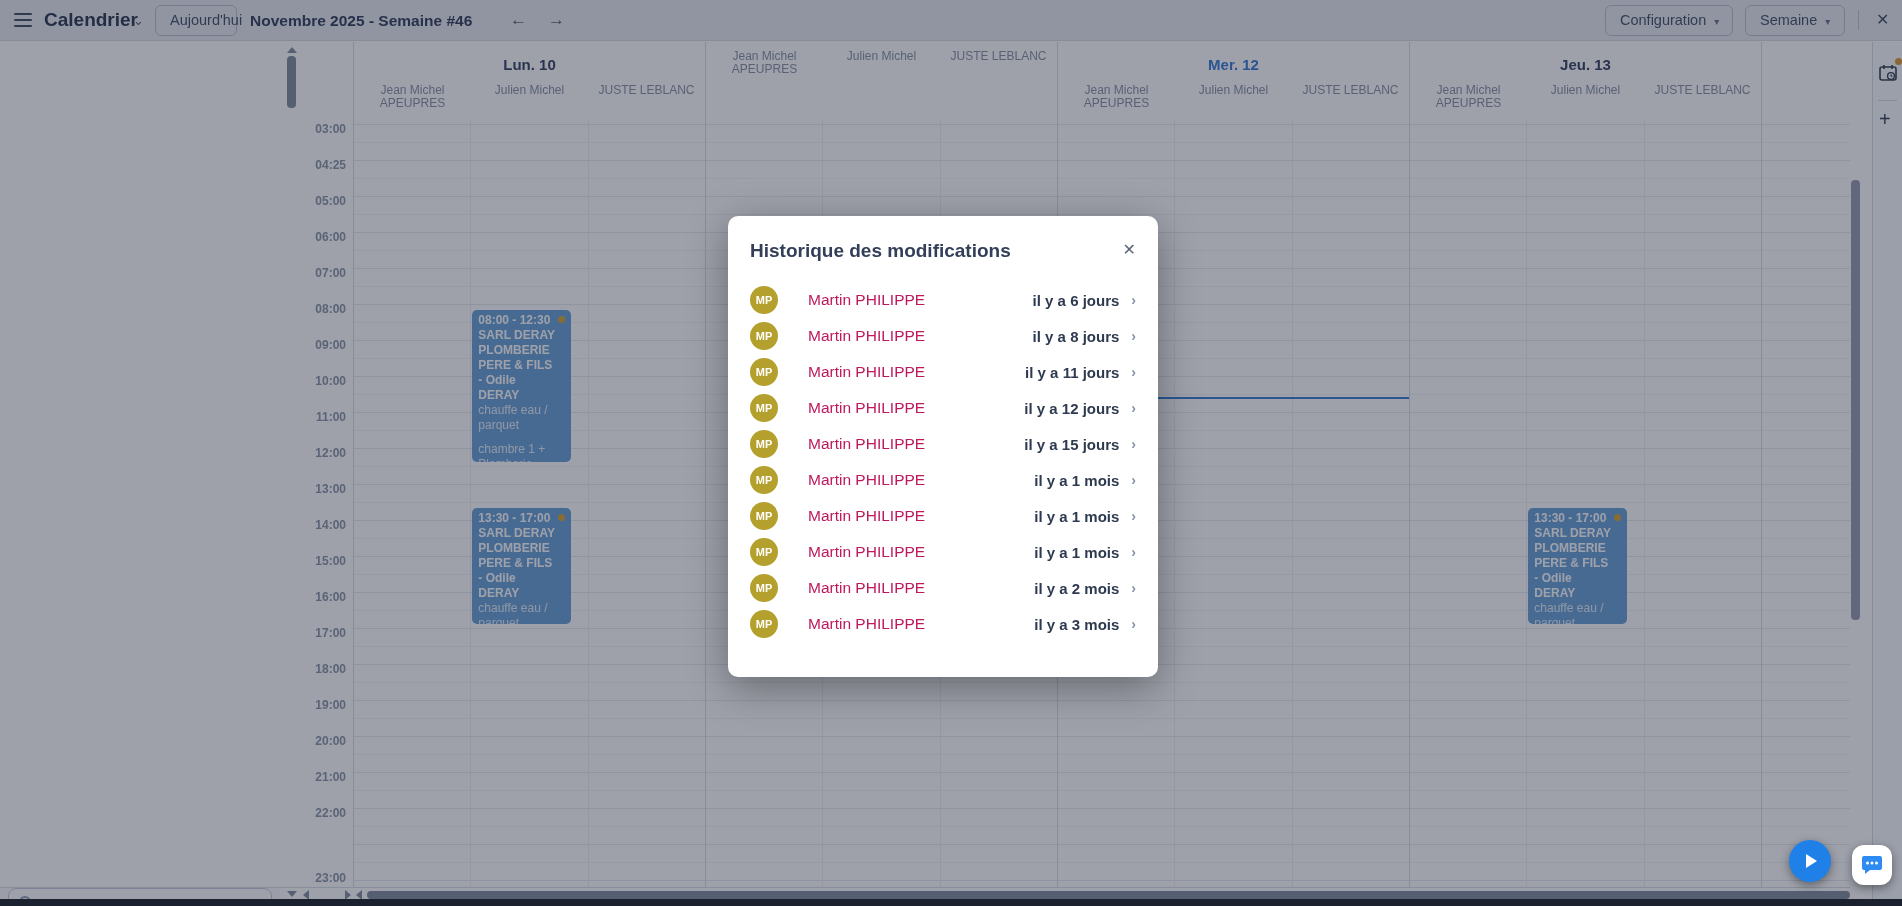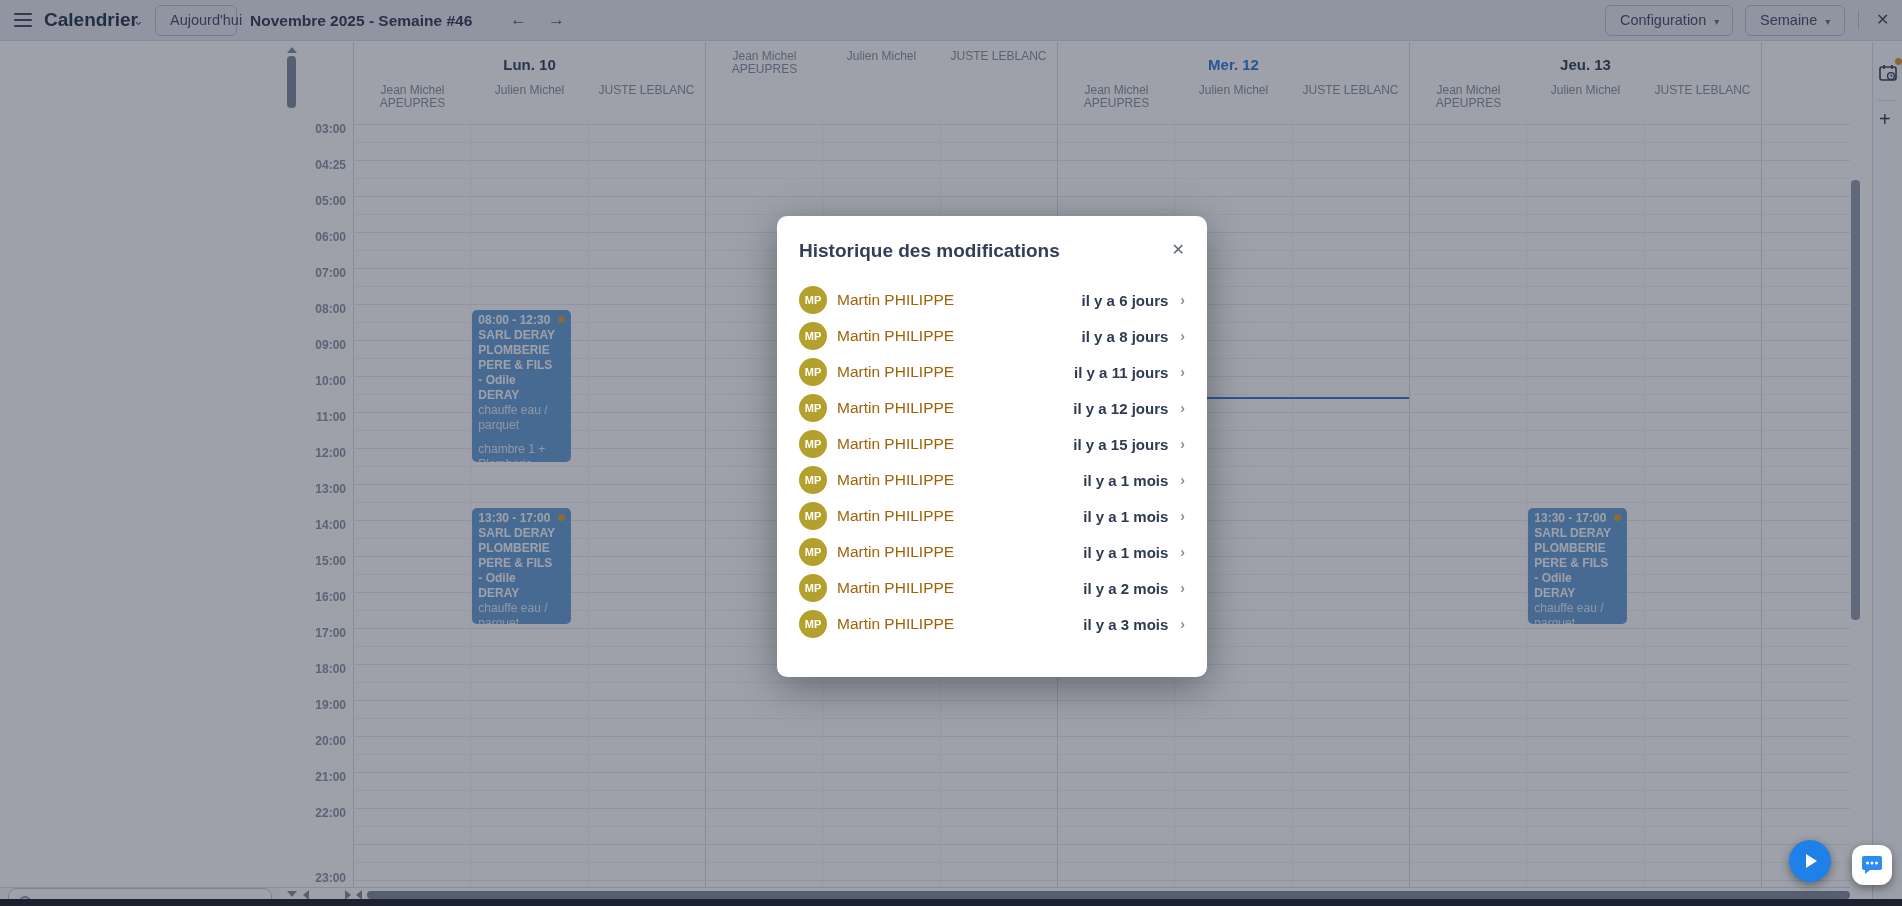--- a/index.html
+++ b/index.html
@@ -93,29 +93,29 @@
   
   .rail { position:absolute; left:1872px; top:42px; width:30px; height:858px; background:#fbfcfd;
           border-left:1px solid #d9dee7; z-index:1; }
   .rail-ico { position:absolute; left:6px; top:22px; cursor:pointer; }
   .rail-dot { position:absolute; left:22px; top:16px; width:7px; height:7px; border-radius:50%; background:#e09c3c; }
   .rail-div { position:absolute; left:5px; top:58px; width:19px; height:1px; background:#d8dce4; }
   .rail-plus { position:absolute; left:6px; top:66px; font-size:20px; font-weight:300; color:#3c4659; cursor:pointer; }
 
   
   .overlay { position:absolute; inset:0; background:rgba(13,19,42,.40); z-index:50; }
-  .modal { position:absolute; left:777px; top:216px; width:430px; height:461px; background:#fff;
+  .modal { position:absolute; left:728px; top:216px; width:430px; height:461px; background:#fff;
            border-radius:10px; box-shadow:0 10px 40px rgba(0,0,0,.35); z-index:60; }
   .modal-title { position:absolute; left:22px; top:24px; font-size:19px; font-weight:700; color:#333f58; }
   .modal-close { position:absolute; right:22px; top:24px; font-size:16px; color:#5a6578; cursor:pointer; }
   .hist-list { position:absolute; left:0; top:66px; width:430px; }
   .hist-row { height:36px; display:flex; align-items:center; padding:0 22px; cursor:pointer; }
   .avatar { width:28px; height:28px; border-radius:50%; color:#fff; font-size:11px; font-weight:700;
             display:flex; align-items:center; justify-content:center; flex:none; }
-  .hist-name { margin-left:10px; font-size:15.5px; color:#a16207; flex:1; }
+  .hist-name { margin-left:30px; font-size:15.5px; color:#be185d; flex:1; }
   .hist-when { font-size:15px; font-weight:700; color:#2e3a50; }
   .hist-chev { margin-left:12px; color:#8593ab; font-size:14px; font-weight:700; }
   .see-more { position:absolute; left:0; right:0; top:436px; text-align:center; font-size:15.5px;
               color:#3f8cdb; cursor:pointer; }
 
   
   .fab-play { position:absolute; left:1789px; top:840px; width:42px; height:42px; border-radius:50%;
               background:#1f80e8; z-index:70; box-shadow:0 3px 10px rgba(0,0,0,.4); cursor:pointer;
               display:flex; align-items:center; justify-content:center; }
   .fab-play .tri { width:0; height:0; border-top:7px solid transparent; border-bottom:7px solid transparent;

